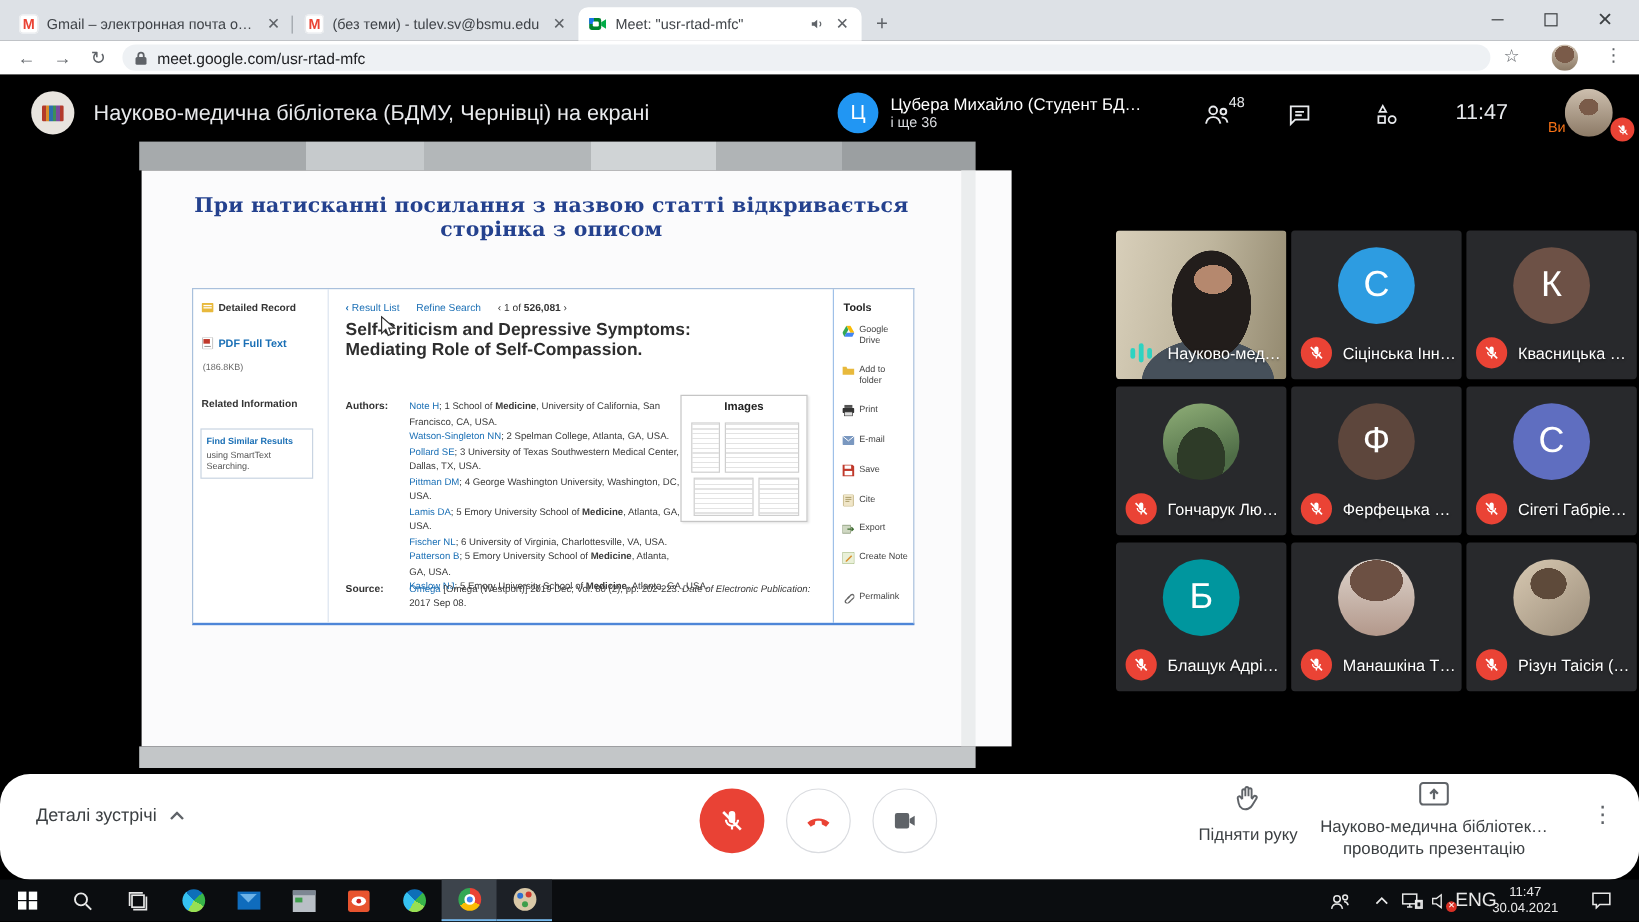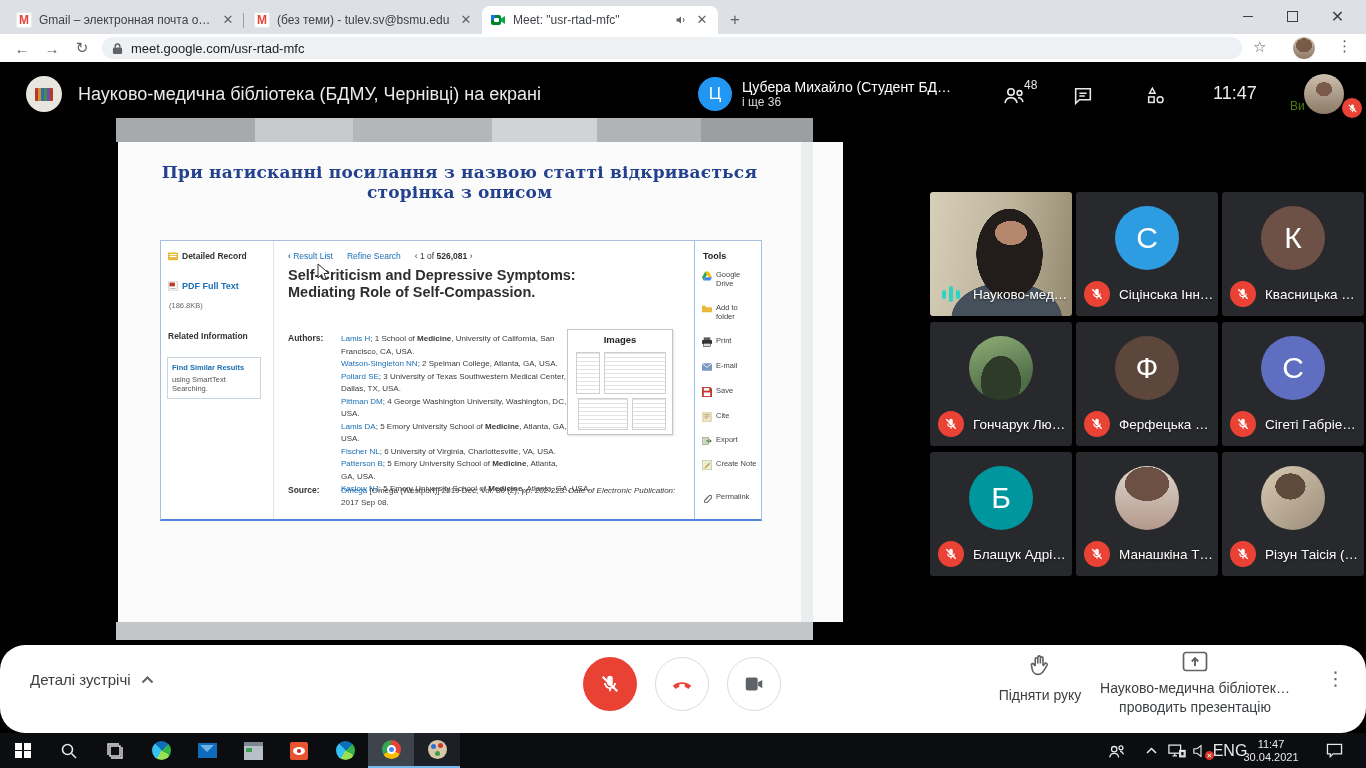--- a/index.html
+++ b/index.html
@@ -50,21 +50,21 @@
            display:flex;align-items:center;gap:10px;padding:0 10px;box-sizing:border-box;}
   #overlay .circ{width:34px;height:34px;border-radius:50%;color:#fff;font-size:17px;
                  display:flex;align-items:center;justify-content:center;flex:0 0 34px;}
   #overlay .nm{font-size:14px;color:#fff;line-height:16px;white-space:nowrap;}
   #overlay .more{font-size:12px;color:#dadce0;}
 
   
   .hicon{position:absolute;color:#e8eaed;}
   .badge48{position:absolute;left:22px;top:-6px;font-size:12px;color:#e8eaed;}
   #clock-meet{position:absolute;left:1213px;top:83px;font-size:18px;color:#e8eaed;}
-  #you-label{position:absolute;left:1290px;top:99px;font-size:12px;color:#4d7c0f;}
+  #you-label{position:absolute;left:1290px;top:99px;font-size:12px;color:#f97316;}
   #self-ava{position:absolute;left:1304px;top:74px;width:40px;height:40px;border-radius:50%;}
   #self-mute{position:absolute;left:1342px;top:98px;width:20px;height:20px;border-radius:50%;background:#ea4335;
              display:flex;align-items:center;justify-content:center;}
 
   
   #share-band{position:absolute;left:116px;top:118px;width:697px;height:24px;
     background:linear-gradient(90deg,#a6aaac 0 20%,#c6cacc 20% 34%,#b3b7b9 34% 54%,#d0d4d6 54% 69%,#b0b4b6 69% 84%,#9b9fa1 84% 100%);}
   #slide{position:absolute;left:118px;top:142px;width:683px;height:480px;background:#fbfbfc;overflow:hidden;padding-left:42px;}
   #share-scroll{position:absolute;left:801px;top:142px;width:12px;height:480px;background:#ebedee;}
   #share-bottom{position:absolute;left:116px;top:622px;width:697px;height:18px;background:#c3c6c8;}
@@ -320,21 +320,21 @@
 
       <div class="e-main">
         <div class="e-nav">
           <span class="lnk"><b>‹</b> <span>Result List</span></span>
           <span class="lnk">Refine Search</span>
           <span><span>‹</span> <span>1 of </span><b>526,081</b> <span>›</span></span>
         </div>
         <div id="e-title">Self-Criticism and Depressive Symptoms: Mediating Role of Self-Compassion.</div>
         <div class="e-lab" style="top:92px;">Authors:</div>
         <div id="e-authors">
-          <div><span class="lnk">Lamis H</span><span>; 1 School of </span><b>Medicine</b><span>, University of California, San Francisco, CA, USA.</span></div>
+          <div><span class="lnk">Note H</span><span>; 1 School of </span><b>Medicine</b><span>, University of California, San Francisco, CA, USA.</span></div>
           <div><span class="lnk">Watson-Singleton NN</span><span>; 2 Spelman College, Atlanta, GA, USA.</span><b></b><span></span></div>
           <div><span class="lnk">Pollard SE</span><span>; 3 University of Texas Southwestern Medical Center, Dallas, TX, USA.</span><b></b><span></span></div>
           <div><span class="lnk">Pittman DM</span><span>; 4 George Washington University, Washington, DC, USA.</span><b></b><span></span></div>
           <div><span class="lnk">Lamis DA</span><span>; 5 Emory University School of </span><b>Medicine</b><span>, Atlanta, GA, USA.</span></div>
           <div><span class="lnk">Fischer NL</span><span>; 6 University of Virginia, Charlottesville, VA, USA.</span><b></b><span></span></div>
           <div><span class="lnk">Patterson B</span><span>; 5 Emory University School of </span><b>Medicine</b><span>, Atlanta, GA, USA.</span></div>
           <div style="width:330px;"><span class="lnk">Kaslow NJ</span><span>; 5 Emory University School of </span><b>Medicine</b><span>, Atlanta, GA, USA.</span></div>
         </div>
         <div id="e-images">
           <div class="cap">Images</div>

